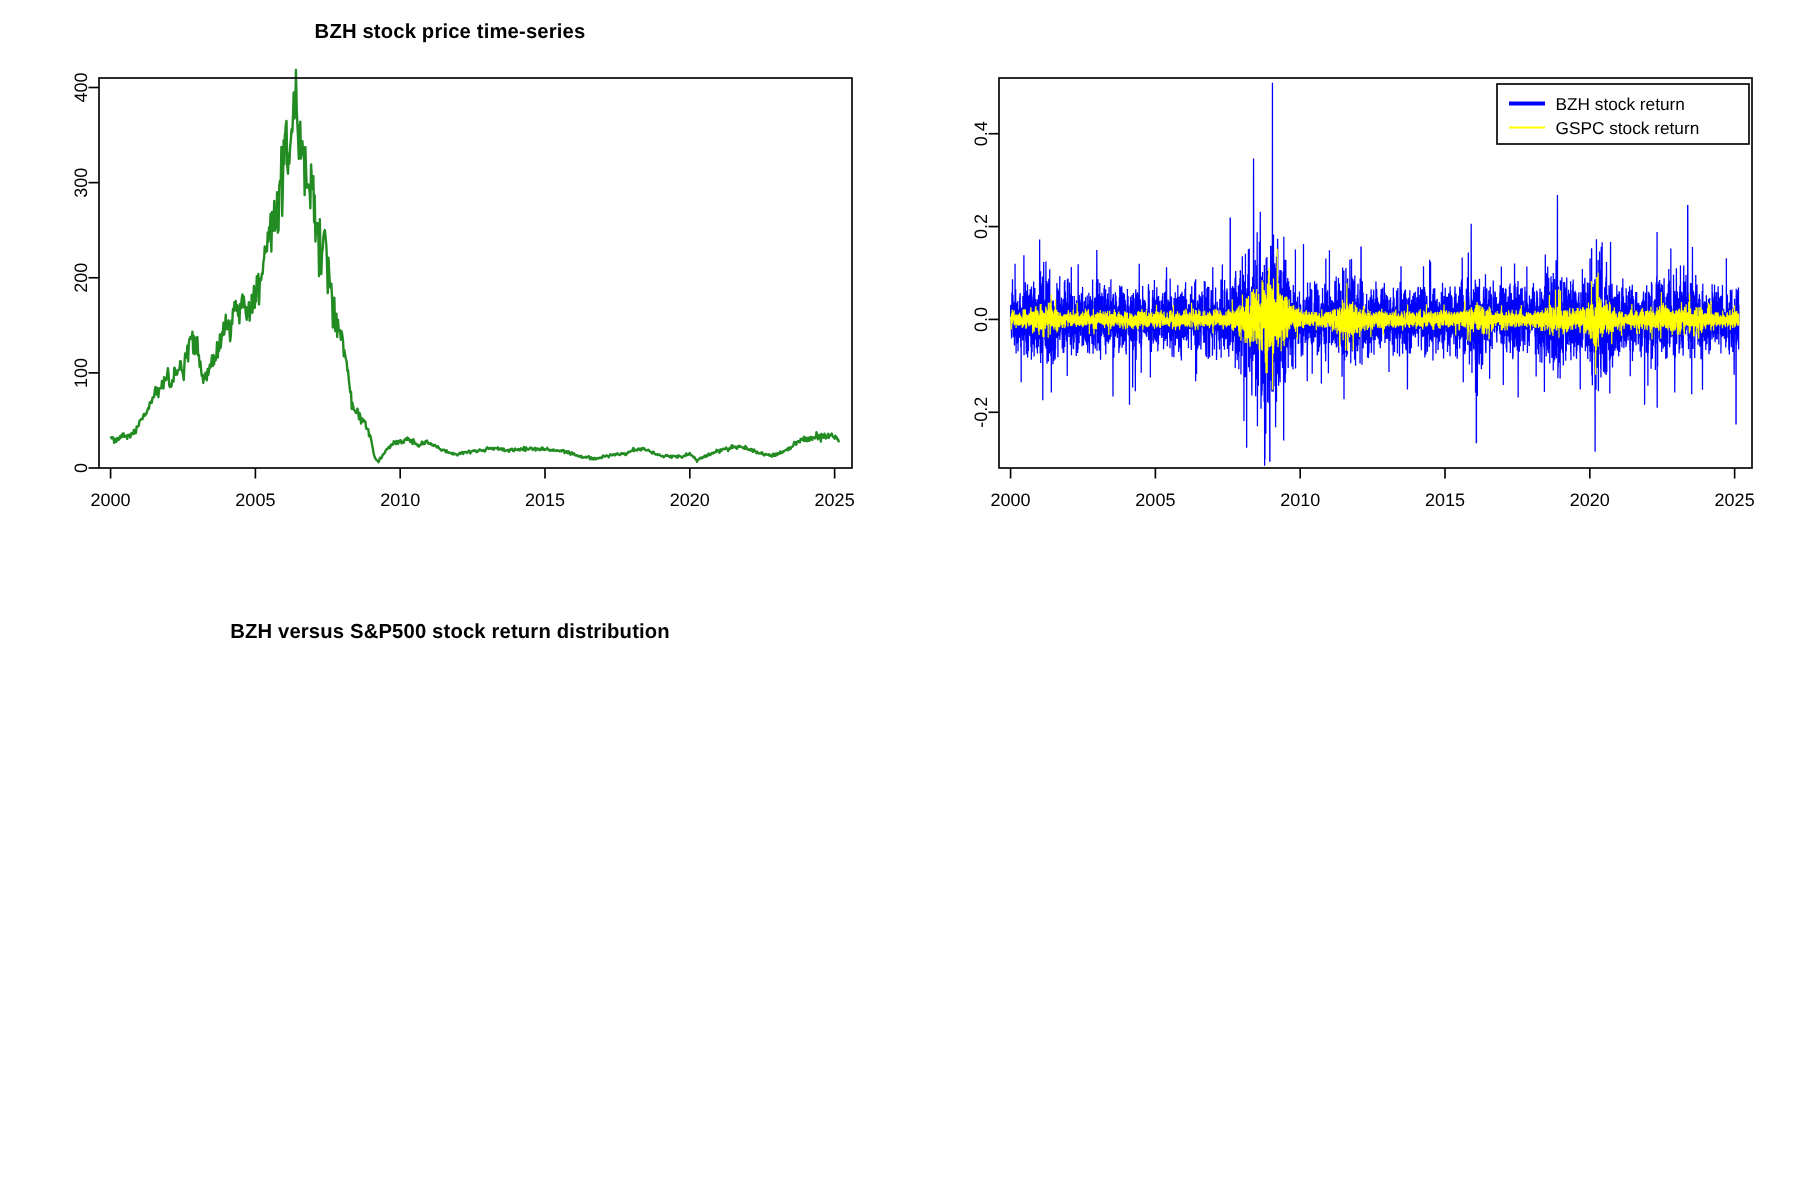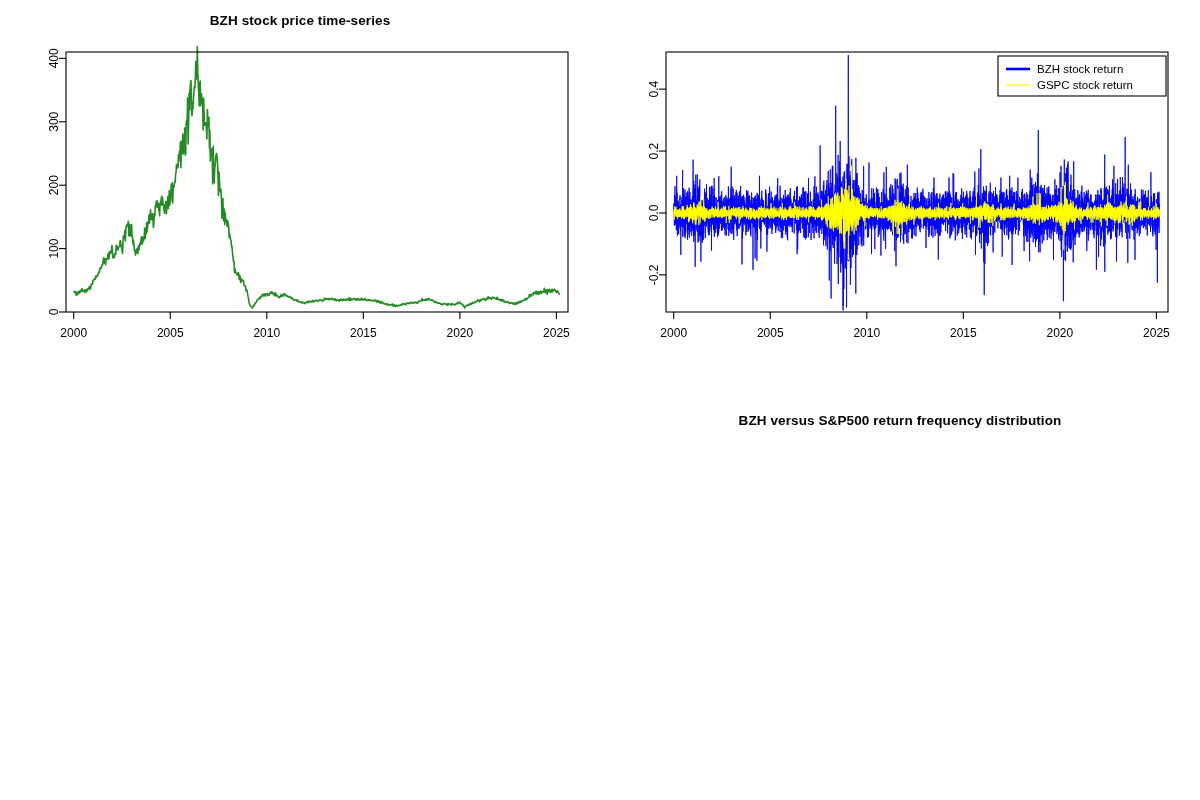--- a/index.html
+++ b/index.html
@@ -82,20 +82,21 @@
           <rect x="398" y="56" width="168" height="40" fill="#fff" stroke="#000" stroke-width="1.1"></rect>
           <line x1="406" y1="69" x2="430" y2="69" stroke="#0000FF" stroke-width="2.6"></line>
           <text x="437" y="73" font-size="11.5" fill="#000">BZH stock return</text>
           <line x1="406" y1="85" x2="430" y2="85" stroke="#FFFF00" stroke-width="1.4"></line>
           <text x="437" y="89" font-size="11.5" fill="#000">GSPC stock return</text>
         </g>
       </svg>
   </div>
 
   <div class="panel">
+    <div class="ptitle">BZH versus S&amp;P500 stock return distribution</div>
     <svg id="svg2" width="600" height="400">
         <line x1="68" y1="700" x2="566" y2="700" stroke="#BEBEBE" stroke-width="1.2"></line>
         <polyline points="66.0,699.5 66.9,699.5 67.9,699.5 68.8,699.5 69.7,699.5 70.7,699.5 71.6,699.5 72.5,699.5 73.5,699.5 74.4,699.5 75.3,699.5 76.3,699.5 77.2,699.5 78.1,699.5 79.1,699.5 80.0,699.5 80.9,699.5 81.9,699.5 82.8,699.5 83.7,699.5 84.7,699.5 85.6,699.5 86.5,699.5 87.5,699.5 88.4,699.5 89.3,699.5 90.3,699.5 91.2,699.5 92.2,699.5 93.1,699.5 94.0,699.5 95.0,699.5 95.9,699.5 96.8,699.5 97.8,699.5 98.7,699.5 99.6,699.5 100.6,699.5 101.5,699.5 102.4,699.5 103.4,699.5 104.3,699.5 105.2,699.5 106.2,699.5 107.1,699.5 108.0,699.5 109.0,699.5 109.9,699.5 110.8,699.5 111.8,699.5 112.7,699.5 113.6,699.5 114.6,699.5 115.5,699.5 116.4,699.5 117.4,699.5 118.3,699.5 119.2,699.5 120.2,699.5 121.1,699.5 122.0,699.5 123.0,699.5 123.9,699.5 124.8,699.5 125.8,699.5 126.7,699.5 127.6,699.5 128.6,699.5 129.5,699.5 130.4,699.5 131.4,699.5 132.3,699.5 133.2,699.5 134.2,699.5 135.1,699.5 136.0,699.5 137.0,699.5 137.9,699.5 138.8,699.5 139.8,699.5 140.7,699.5 141.7,699.5 142.6,699.5 143.5,699.5 144.5,699.5 145.4,699.5 146.3,699.5 147.3,699.5 148.2,699.5 149.1,699.5 150.1,699.5 151.0,699.5 151.9,699.5 152.9,699.5 153.8,699.5 154.7,699.5 155.7,699.5 156.6,699.5 157.5,699.5 158.5,699.5 159.4,699.5 160.3,699.5 161.3,699.5 162.2,699.5 163.1,699.5 164.1,699.5 165.0,699.5 165.9,699.5 166.9,699.5 167.8,699.5 168.7,699.5 169.7,699.5 170.6,699.5 171.5,699.5 172.5,699.5 173.4,699.5 174.3,699.5 175.3,699.5 176.2,699.5 177.1,699.5 178.1,699.5 179.0,699.5 179.9,699.5 180.9,699.5 181.8,699.5 182.7,699.5 183.7,699.5 184.6,699.5 185.5,699.5 186.5,699.5 187.4,699.5 188.3,699.5 189.3,699.4 190.2,699.4 191.1,699.4 192.1,699.4 193.0,699.4 194.0,699.4 194.9,699.4 195.8,699.4 196.8,699.4 197.7,699.4 198.6,699.4 199.6,699.4 200.5,699.4 201.4,699.4 202.4,699.3 203.3,699.3 204.2,699.2 205.2,699.1 206.1,699.1 207.0,699.0 208.0,698.9 208.9,698.8 209.8,698.7 210.8,698.6 211.7,698.4 212.6,698.3 213.6,698.1 214.5,698.0 215.4,697.8 216.4,697.6 217.3,697.4 218.2,697.2 219.2,696.9 220.1,696.7 221.0,696.4 222.0,696.0 222.9,695.7 223.8,695.3 224.8,694.9 225.7,694.5 226.6,694.0 227.6,693.5 228.5,693.0 229.4,692.4 230.4,691.8 231.3,691.1 232.2,690.4 233.2,689.6 234.1,688.8 235.0,687.9 236.0,686.9 236.9,685.8 237.8,684.7 238.8,683.5 239.7,682.2 240.6,680.9 241.6,679.4 242.5,677.8 243.5,676.2 244.4,674.4 245.3,672.5 246.3,670.5 247.2,668.3 248.1,666.1 249.1,663.7 250.0,661.2 250.9,658.5 251.9,655.8 252.8,652.9 253.7,649.9 254.7,646.7 255.6,643.6 256.5,640.3 257.5,637.2 258.4,634.3 259.3,635.7 260.3,638.7 261.2,642.0 262.1,645.2 263.1,648.3 264.0,651.4 264.9,654.3 265.9,657.2 266.8,659.9 267.7,662.5 268.7,664.9 269.6,667.2 270.5,669.4 271.5,671.5 272.4,673.5 273.3,675.3 274.3,677.0 275.2,678.6 276.1,680.1 277.1,681.6 278.0,682.9 278.9,684.1 279.9,685.3 280.8,686.4 281.7,687.4 282.7,688.3 283.6,689.2 284.5,690.0 285.5,690.8 286.4,691.5 287.3,692.1 288.3,692.7 289.2,693.3 290.1,693.8 291.1,694.3 292.0,694.7 293.0,695.1 293.9,695.5 294.8,695.9 295.8,696.2 296.7,696.5 297.6,696.8 298.6,697.0 299.5,697.3 300.4,697.5 301.4,697.7 302.3,697.9 303.2,698.1 304.2,698.2 305.1,698.4 306.0,698.5 307.0,698.6 307.9,698.7 308.8,698.8 309.8,698.9 310.7,699.0 311.6,699.1 312.6,699.2 313.5,699.3 314.4,699.3 315.4,699.4 316.3,699.4 317.2,699.5 318.2,699.4 319.1,699.4 320.0,699.4 321.0,699.4 321.9,699.4 322.8,699.4 323.8,699.4 324.7,699.4 325.6,699.4 326.6,699.4 327.5,699.4 328.4,699.5 329.4,699.5 330.3,699.5 331.2,699.5 332.2,699.5 333.1,699.5 334.0,699.5 335.0,699.5 335.9,699.5 336.8,699.5 337.8,699.5 338.7,699.5 339.6,699.5 340.6,699.5 341.5,699.5 342.5,699.5 343.4,699.5 344.3,699.5 345.3,699.5 346.2,699.5 347.1,699.5 348.1,699.5 349.0,699.5 349.9,699.5 350.9,699.5 351.8,699.5 352.7,699.5 353.7,699.5 354.6,699.5 355.5,699.5 356.5,699.5 357.4,699.5 358.3,699.5 359.3,699.5 360.2,699.5 361.1,699.5 362.1,699.5 363.0,699.5 363.9,699.5 364.9,699.5 365.8,699.5 366.7,699.5 367.7,699.5 368.6,699.5 369.5,699.5 370.5,699.5 371.4,699.5 372.3,699.5 373.3,699.5 374.2,699.5 375.1,699.5 376.1,699.5 377.0,699.5 377.9,699.5 378.9,699.5 379.8,699.5 380.7,699.5 381.7,699.5 382.6,699.5 383.5,699.5 384.5,699.5 385.4,699.5 386.3,699.5 387.3,699.5 388.2,699.5 389.1,699.5 390.1,699.5 391.0,699.5 391.9,699.5 392.9,699.5 393.8,699.5 394.8,699.5 395.7,699.5 396.6,699.5 397.6,699.5 398.5,699.5 399.4,699.5 400.4,699.5 401.3,699.5 402.2,699.5 403.2,699.5 404.1,699.5 405.0,699.5 406.0,699.5 406.9,699.5 407.8,699.5 408.8,699.5 409.7,699.5 410.6,699.5 411.6,699.5 412.5,699.5 413.4,699.5 414.4,699.5 415.3,699.5 416.2,699.5 417.2,699.5 418.1,699.5 419.0,699.5 420.0,699.5 420.9,699.5 421.8,699.5 422.8,699.5 423.7,699.5 424.6,699.5 425.6,699.5 426.5,699.5 427.4,699.5 428.4,699.5 429.3,699.5 430.2,699.5 431.2,699.5 432.1,699.5 433.0,699.5 434.0,699.5 434.9,699.5 435.8,699.5 436.8,699.5 437.7,699.5 438.6,699.5 439.6,699.5 440.5,699.5 441.4,699.5 442.4,699.5 443.3,699.5 444.3,699.5 445.2,699.5 446.1,699.5 447.1,699.5 448.0,699.5 448.9,699.5 449.9,699.5 450.8,699.5 451.7,699.5 452.7,699.5 453.6,699.5 454.5,699.5 455.5,699.5 456.4,699.5 457.3,699.5 458.3,699.5 459.2,699.5 460.1,699.5 461.1,699.5 462.0,699.5 462.9,699.5 463.9,699.5 464.8,699.5 465.7,699.5 466.7,699.5 467.6,699.5 468.5,699.5 469.5,699.5 470.4,699.5 471.3,699.5 472.3,699.5 473.2,699.5 474.1,699.5 475.1,699.5 476.0,699.5 476.9,699.5 477.9,699.5 478.8,699.5 479.7,699.5 480.7,699.5 481.6,699.5 482.5,699.5 483.5,699.5 484.4,699.5 485.3,699.5 486.3,699.5 487.2,699.5 488.1,699.5 489.1,699.5 490.0,699.5 490.9,699.5 491.9,699.5 492.8,699.5 493.8,699.5 494.7,699.5 495.6,699.5 496.6,699.5 497.5,699.5 498.4,699.5 499.4,699.5 500.3,699.5 501.2,699.5 502.2,699.5 503.1,699.5 504.0,699.5 505.0,699.5 505.9,699.5 506.8,699.5 507.8,699.5 508.7,699.5 509.6,699.5 510.6,699.5 511.5,699.5 512.4,699.5 513.4,699.5 514.3,699.5 515.2,699.5 516.2,699.5 517.1,699.5 518.0,699.5 519.0,699.5 519.9,699.5 520.8,699.5 521.8,699.5 522.7,699.5 523.6,699.5 524.6,699.5 525.5,699.5 526.4,699.5 527.4,699.5 528.3,699.5 529.2,699.5 530.2,699.5 531.1,699.5 532.0,699.5 533.0,699.5 533.9,699.5 534.8,699.5 535.8,699.5 536.7,699.5 537.6,699.5 538.6,699.5 539.5,699.5 540.4,699.5 541.4,699.5 542.3,699.5 543.3,699.5 544.2,699.5 545.1,699.5 546.1,699.5 547.0,699.5 547.9,699.5 548.9,699.5 549.8,699.5 550.7,699.5 551.7,699.5 552.6,699.5 553.5,699.5 554.5,699.5 555.4,699.5 556.3,699.5 557.3,699.5 558.2,699.5 559.1,699.5 560.1,699.5 561.0,699.5 561.9,699.5 562.9,699.5 563.8,699.5 564.7,699.5 565.7,699.5 566.6,699.5 567.5,699.5" fill="none" stroke="#228B22" stroke-width="3" stroke-linejoin="round"></polyline>
         <polyline points="66.0,699.5 66.9,699.5 67.9,699.5 68.8,699.5 69.7,699.5 70.7,699.5 71.6,699.5 72.5,699.5 73.5,699.5 74.4,699.5 75.3,699.5 76.3,699.5 77.2,699.5 78.1,699.5 79.1,699.5 80.0,699.5 80.9,699.5 81.9,699.5 82.8,699.5 83.7,699.5 84.7,699.5 85.6,699.5 86.5,699.5 87.5,699.5 88.4,699.5 89.3,699.5 90.3,699.5 91.2,699.5 92.2,699.5 93.1,699.5 94.0,699.5 95.0,699.5 95.9,699.5 96.8,699.5 97.8,699.5 98.7,699.5 99.6,699.5 100.6,699.5 101.5,699.5 102.4,699.5 103.4,699.5 104.3,699.5 105.2,699.5 106.2,699.5 107.1,699.5 108.0,699.5 109.0,699.5 109.9,699.5 110.8,699.5 111.8,699.5 112.7,699.5 113.6,699.5 114.6,699.5 115.5,699.5 116.4,699.5 117.4,699.5 118.3,699.5 119.2,699.5 120.2,699.5 121.1,699.5 122.0,699.5 123.0,699.5 123.9,699.5 124.8,699.5 125.8,699.5 126.7,699.5 127.6,699.5 128.6,699.5 129.5,699.5 130.4,699.5 131.4,699.5 132.3,699.5 133.2,699.5 134.2,699.5 135.1,699.5 136.0,699.5 137.0,699.5 137.9,699.5 138.8,699.5 139.8,699.5 140.7,699.5 141.7,699.5 142.6,699.5 143.5,699.5 144.5,699.5 145.4,699.5 146.3,699.5 147.3,699.5 148.2,699.5 149.1,699.5 150.1,699.5 151.0,699.5 151.9,699.5 152.9,699.5 153.8,699.5 154.7,699.5 155.7,699.5 156.6,699.5 157.5,699.5 158.5,699.5 159.4,699.5 160.3,699.5 161.3,699.5 162.2,699.5 163.1,699.5 164.1,699.5 165.0,699.5 165.9,699.5 166.9,699.5 167.8,699.5 168.7,699.5 169.7,699.5 170.6,699.5 171.5,699.5 172.5,699.5 173.4,699.5 174.3,699.5 175.3,699.5 176.2,699.5 177.1,699.5 178.1,699.5 179.0,699.5 179.9,699.5 180.9,699.5 181.8,699.5 182.7,699.5 183.7,699.5 184.6,699.5 185.5,699.5 186.5,699.5 187.4,699.5 188.3,699.5 189.3,699.5 190.2,699.5 191.1,699.5 192.1,699.5 193.0,699.5 194.0,699.5 194.9,699.5 195.8,699.5 196.8,699.5 197.7,699.5 198.6,699.5 199.6,699.5 200.5,699.5 201.4,699.5 202.4,699.5 203.3,699.5 204.2,699.5 205.2,699.5 206.1,699.5 207.0,699.5 208.0,699.5 208.9,699.5 209.8,699.5 210.8,699.5 211.7,699.5 212.6,699.5 213.6,699.5 214.5,699.5 215.4,699.5 216.4,699.5 217.3,699.5 218.2,699.5 219.2,699.5 220.1,699.5 221.0,699.5 222.0,699.5 222.9,699.5 223.8,699.5 224.8,699.5 225.7,699.5 226.6,699.5 227.6,699.5 228.5,699.5 229.4,699.5 230.4,699.5 231.3,699.5 232.2,699.5 233.2,699.5 234.1,699.4 235.0,699.4 236.0,699.4 236.9,699.4 237.8,699.3 238.8,699.1 239.7,698.8 240.6,698.4 241.6,697.8 242.5,697.1 243.5,696.1 244.4,694.9 245.3,693.2 246.3,691.1 247.2,688.3 248.1,684.7 249.1,680.0 250.0,674.1 250.9,666.4 251.9,656.8 252.8,644.6 253.7,629.5 254.7,610.8 255.6,588.1 256.5,561.1 257.5,530.0 258.4,497.3 259.3,513.5 260.3,546.0 261.2,575.1 262.1,600.0 263.1,620.6 264.0,637.5 264.9,651.0 265.9,661.9 266.8,670.5 267.7,677.2 268.7,682.5 269.6,686.6 270.5,689.8 271.5,692.2 272.4,694.1 273.3,695.6 274.3,696.6 275.2,697.5 276.1,698.1 277.1,698.6 278.0,698.9 278.9,699.2 279.9,699.4 280.8,699.4 281.7,699.4 282.7,699.4 283.6,699.5 284.5,699.5 285.5,699.5 286.4,699.5 287.3,699.5 288.3,699.5 289.2,699.5 290.1,699.5 291.1,699.5 292.0,699.5 293.0,699.5 293.9,699.5 294.8,699.5 295.8,699.5 296.7,699.5 297.6,699.5 298.6,699.5 299.5,699.5 300.4,699.5 301.4,699.5 302.3,699.5 303.2,699.5 304.2,699.5 305.1,699.5 306.0,699.5 307.0,699.5 307.9,699.5 308.8,699.5 309.8,699.5 310.7,699.5 311.6,699.5 312.6,699.5 313.5,699.5 314.4,699.5 315.4,699.5 316.3,699.5 317.2,699.5 318.2,699.5 319.1,699.5 320.0,699.5 321.0,699.5 321.9,699.5 322.8,699.5 323.8,699.5 324.7,699.5 325.6,699.5 326.6,699.5 327.5,699.5 328.4,699.5 329.4,699.5 330.3,699.5 331.2,699.5 332.2,699.5 333.1,699.5 334.0,699.5 335.0,699.5 335.9,699.5 336.8,699.5 337.8,699.5 338.7,699.5 339.6,699.5 340.6,699.5 341.5,699.5 342.5,699.5 343.4,699.5 344.3,699.5 345.3,699.5 346.2,699.5 347.1,699.5 348.1,699.5 349.0,699.5 349.9,699.5 350.9,699.5 351.8,699.5 352.7,699.5 353.7,699.5 354.6,699.5 355.5,699.5 356.5,699.5 357.4,699.5 358.3,699.5 359.3,699.5 360.2,699.5 361.1,699.5 362.1,699.5 363.0,699.5 363.9,699.5 364.9,699.5 365.8,699.5 366.7,699.5 367.7,699.5 368.6,699.5 369.5,699.5 370.5,699.5 371.4,699.5 372.3,699.5 373.3,699.5 374.2,699.5 375.1,699.5 376.1,699.5 377.0,699.5 377.9,699.5 378.9,699.5 379.8,699.5 380.7,699.5 381.7,699.5 382.6,699.5 383.5,699.5 384.5,699.5 385.4,699.5 386.3,699.5 387.3,699.5 388.2,699.5 389.1,699.5 390.1,699.5 391.0,699.5 391.9,699.5 392.9,699.5 393.8,699.5 394.8,699.5 395.7,699.5 396.6,699.5 397.6,699.5 398.5,699.5 399.4,699.5 400.4,699.5 401.3,699.5 402.2,699.5 403.2,699.5 404.1,699.5 405.0,699.5 406.0,699.5 406.9,699.5 407.8,699.5 408.8,699.5 409.7,699.5 410.6,699.5 411.6,699.5 412.5,699.5 413.4,699.5 414.4,699.5 415.3,699.5 416.2,699.5 417.2,699.5 418.1,699.5 419.0,699.5 420.0,699.5 420.9,699.5 421.8,699.5 422.8,699.5 423.7,699.5 424.6,699.5 425.6,699.5 426.5,699.5 427.4,699.5 428.4,699.5 429.3,699.5 430.2,699.5 431.2,699.5 432.1,699.5 433.0,699.5 434.0,699.5 434.9,699.5 435.8,699.5 436.8,699.5 437.7,699.5 438.6,699.5 439.6,699.5 440.5,699.5 441.4,699.5 442.4,699.5 443.3,699.5 444.3,699.5 445.2,699.5 446.1,699.5 447.1,699.5 448.0,699.5 448.9,699.5 449.9,699.5 450.8,699.5 451.7,699.5 452.7,699.5 453.6,699.5 454.5,699.5 455.5,699.5 456.4,699.5 457.3,699.5 458.3,699.5 459.2,699.5 460.1,699.5 461.1,699.5 462.0,699.5 462.9,699.5 463.9,699.5 464.8,699.5 465.7,699.5 466.7,699.5 467.6,699.5 468.5,699.5 469.5,699.5 470.4,699.5 471.3,699.5 472.3,699.5 473.2,699.5 474.1,699.5 475.1,699.5 476.0,699.5 476.9,699.5 477.9,699.5 478.8,699.5 479.7,699.5 480.7,699.5 481.6,699.5 482.5,699.5 483.5,699.5 484.4,699.5 485.3,699.5 486.3,699.5 487.2,699.5 488.1,699.5 489.1,699.5 490.0,699.5 490.9,699.5 491.9,699.5 492.8,699.5 493.8,699.5 494.7,699.5 495.6,699.5 496.6,699.5 497.5,699.5 498.4,699.5 499.4,699.5 500.3,699.5 501.2,699.5 502.2,699.5 503.1,699.5 504.0,699.5 505.0,699.5 505.9,699.5 506.8,699.5 507.8,699.5 508.7,699.5 509.6,699.5 510.6,699.5 511.5,699.5 512.4,699.5 513.4,699.5 514.3,699.5 515.2,699.5 516.2,699.5 517.1,699.5 518.0,699.5 519.0,699.5 519.9,699.5 520.8,699.5 521.8,699.5 522.7,699.5 523.6,699.5 524.6,699.5 525.5,699.5 526.4,699.5 527.4,699.5 528.3,699.5 529.2,699.5 530.2,699.5 531.1,699.5 532.0,699.5 533.0,699.5 533.9,699.5 534.8,699.5 535.8,699.5 536.7,699.5 537.6,699.5 538.6,699.5 539.5,699.5 540.4,699.5 541.4,699.5 542.3,699.5 543.3,699.5 544.2,699.5 545.1,699.5 546.1,699.5 547.0,699.5 547.9,699.5 548.9,699.5 549.8,699.5 550.7,699.5 551.7,699.5 552.6,699.5 553.5,699.5 554.5,699.5 555.4,699.5 556.3,699.5 557.3,699.5 558.2,699.5 559.1,699.5 560.1,699.5 561.0,699.5 561.9,699.5 562.9,699.5 563.8,699.5 564.7,699.5 565.7,699.5 566.6,699.5 567.5,699.5" fill="none" stroke="#FFA500" stroke-width="1.2" stroke-linejoin="round"></polyline>
         <rect x="66" y="452" width="502" height="248" fill="none" stroke="#000" stroke-width="1.1"></rect>
         <line x1="141.88372093023256" y1="700" x2="141.88372093023256" y2="707" stroke="#000" stroke-width="1.1"></line>
         <text x="141.88372093023256" y="725" font-size="12" fill="#000" text-anchor="middle">-0.2</text>
         <line x1="258.62790697674416" y1="700" x2="258.62790697674416" y2="707" stroke="#000" stroke-width="1.1"></line>
         <text x="258.62790697674416" y="725" font-size="12" fill="#000" text-anchor="middle">0.0</text>
         <line x1="375.3720930232558" y1="700" x2="375.3720930232558" y2="707" stroke="#000" stroke-width="1.1"></line>
@@ -118,21 +119,20 @@
           <rect x="69" y="460" width="205" height="40" fill="#fff" stroke="#000" stroke-width="1.1"></rect>
           <line x1="77" y1="473" x2="101" y2="473" stroke="#228B22" stroke-width="2.8"></line>
           <text x="108" y="477" font-size="11.5" fill="#000">BZH return distribution</text>
           <line x1="77" y1="489" x2="101" y2="489" stroke="#FFA500" stroke-width="1.3"></line>
           <text x="108" y="493" font-size="11.5" fill="#000">GSPC return distribution</text>
         </g>
       </svg>
   </div>
 
   <div class="panel">
-    <div class="ptitle">BZH versus S&amp;P500 return frequency distribution</div>
     <svg id="svg3" width="600" height="400">
         <g>
           <rect x="67.1" y="698.0" width="6.3" height="2.0" fill="#0000FF" stroke="#000" stroke-width="0.8"></rect>
           <rect x="82.8" y="698.0" width="6.3" height="2.0" fill="#0000FF" stroke="#000" stroke-width="0.8"></rect>
           <rect x="98.5" y="698.0" width="6.3" height="2.0" fill="#0000FF" stroke="#000" stroke-width="0.8"></rect>
           <rect x="114.2" y="698.0" width="6.3" height="2.0" fill="#0000FF" stroke="#000" stroke-width="0.8"></rect>
           <rect x="129.8" y="698.0" width="6.3" height="2.0" fill="#0000FF" stroke="#000" stroke-width="0.8"></rect>
           <rect x="145.5" y="698.0" width="6.3" height="2.0" fill="#0000FF" stroke="#000" stroke-width="0.8"></rect>
           <rect x="161.2" y="698.0" width="6.3" height="2.0" fill="#0000FF" stroke="#000" stroke-width="0.8"></rect>
           <rect x="176.9" y="698.0" width="6.3" height="2.0" fill="#0000FF" stroke="#000" stroke-width="0.8"></rect>

